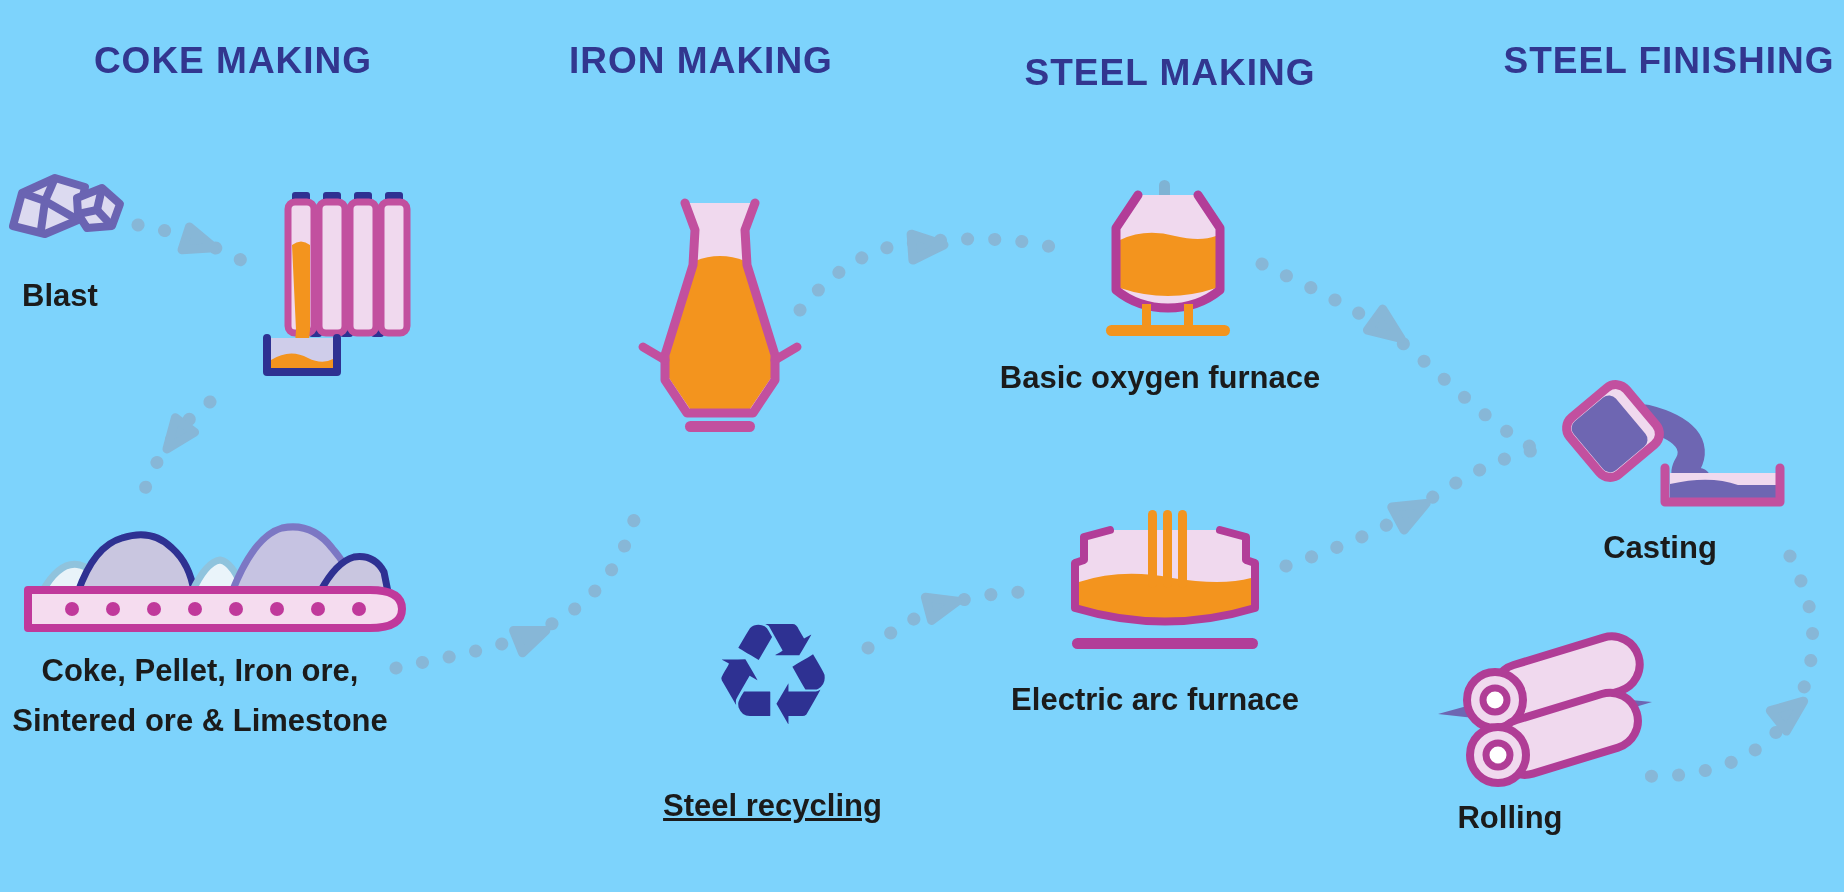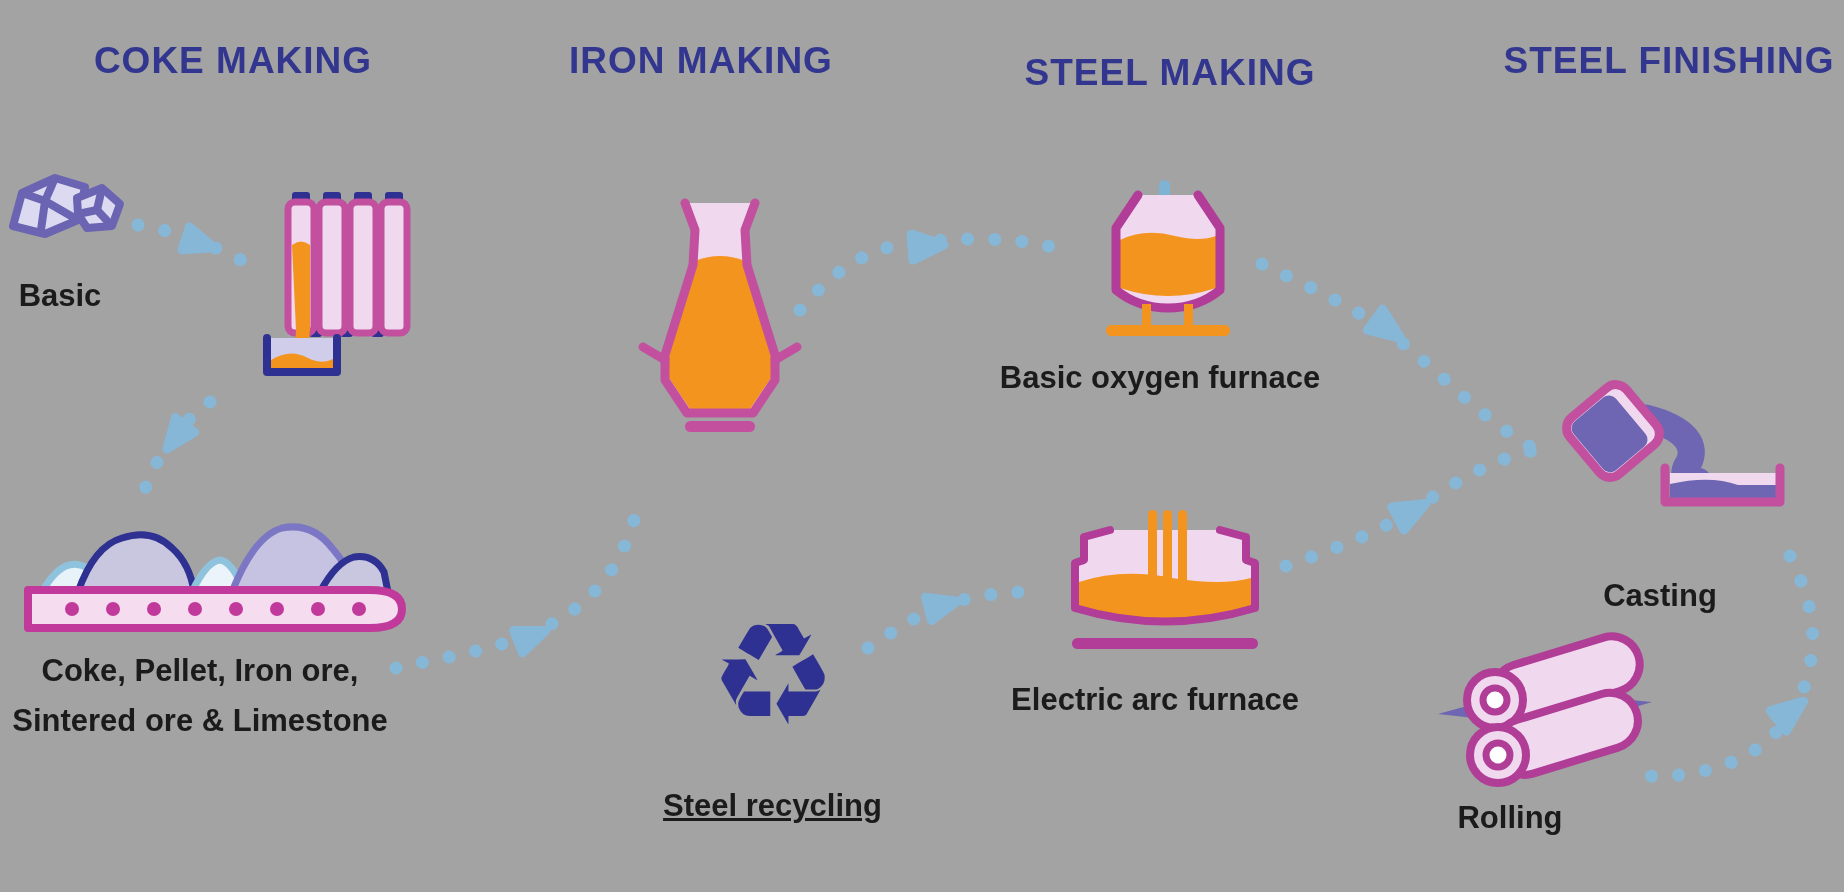--- a/index.html
+++ b/index.html
@@ -1,17 +1,17 @@
 <!DOCTYPE html>
 <html><head>
 <meta charset="utf-8">
 <style>
   html,body{margin:0;padding:0;background:#ffffff;}
   #canvas{
-    position:relative;width:1844px;height:892px;overflow:hidden;background:#a3a3a3;
+    position:relative;width:1844px;height:892px;overflow:hidden;background:#7dd3fc;
     font-family:"Liberation Sans", sans-serif;
   }
   .stage-header{
     position:absolute;top:40px;text-align:center;
     font-size:37px;font-weight:bold;letter-spacing:1px;color:#32368f;white-space:nowrap;
   }
   .node-label{
     position:absolute;text-align:center;font-size:31px;font-weight:bold;color:#1b1b1b;white-space:nowrap;
   }
   .node-label .line{display:block;line-height:50px;text-align:center;}
@@ -77,21 +77,21 @@
         <polygon points="8,58 17,25 50,10 80,19 73,52 40,66"></polygon>
         <polyline fill="none" points="17,25 40,33 36,62"></polyline>
         <polyline fill="none" points="40,33 50,10"></polyline>
         <polyline fill="none" points="40,33 73,52"></polyline>
         <polygon points="72,30 97,20 115,36 107,58 82,60 73,46"></polygon>
         <polyline fill="none" points="73,46 92,42 107,58"></polyline>
         <polyline fill="none" points="92,42 97,20"></polyline>
       </g>
     </svg>
   </div>
-  <div class="node-label" style="left:0px;top:278px;width:120px;">Basic</div>
+  <div class="node-label" style="left:0px;top:278px;width:120px;">Blast</div>
 
   <div class="icon" style="left:238px;top:190px;">
     <svg width="200" height="200" viewBox="0 0 200 200">
 
       <g fill="#2e3192">
         <rect x="54" y="2" width="18" height="13" rx="3"></rect>
         <rect x="85" y="2" width="18" height="13" rx="3"></rect>
         <rect x="116" y="2" width="18" height="13" rx="3"></rect>
         <rect x="147" y="2" width="18" height="13" rx="3"></rect>
         <rect x="71" y="134" width="13" height="13" rx="3"></rect>
@@ -197,21 +197,21 @@
       <g transform="rotate(50 53 59)">
         <rect x="16" y="22" width="74" height="74" rx="14" fill="#f0d9ee" stroke="#c2509f" stroke-width="9"></rect>
         <rect x="21" y="36" width="64" height="55" rx="9" fill="#6e66b2"></rect>
       </g>
 
       <rect x="110" y="101" width="106" height="25" fill="#f0d9ee"></rect>
       <path d="M 110,112 Q 150,103 178,113 L 216,113 L 216,126 L 110,126 Z" fill="#6e66b2"></path>
       <path d="M 105,96 L 105,130 L 220,130 L 220,96" fill="none" stroke="#c2509f" stroke-width="9" stroke-linecap="round" stroke-linejoin="round"></path>
     </svg>
   </div>
-  <div class="node-label" style="left:1575px;top:530px;width:170px;margin-top:48px;">Casting</div>
+  <div class="node-label" style="left:1575px;top:530px;width:170px;">Casting</div>
 
   <div class="icon" style="left:1430px;top:618px;">
     <svg width="230" height="180" viewBox="0 0 230 180">
 
       <polygon points="8,96 95,72 222,84 135,110" fill="#6e66b2"></polygon>
 
       <g transform="rotate(-17 65 82)">
         <rect x="65" y="54" width="150" height="56" rx="28" fill="#f0d9ee" stroke="#b03d96" stroke-width="8"></rect>
       </g>
       <circle cx="65" cy="82" r="28" fill="#f0d9ee" stroke="#b03d96" stroke-width="8"></circle>

